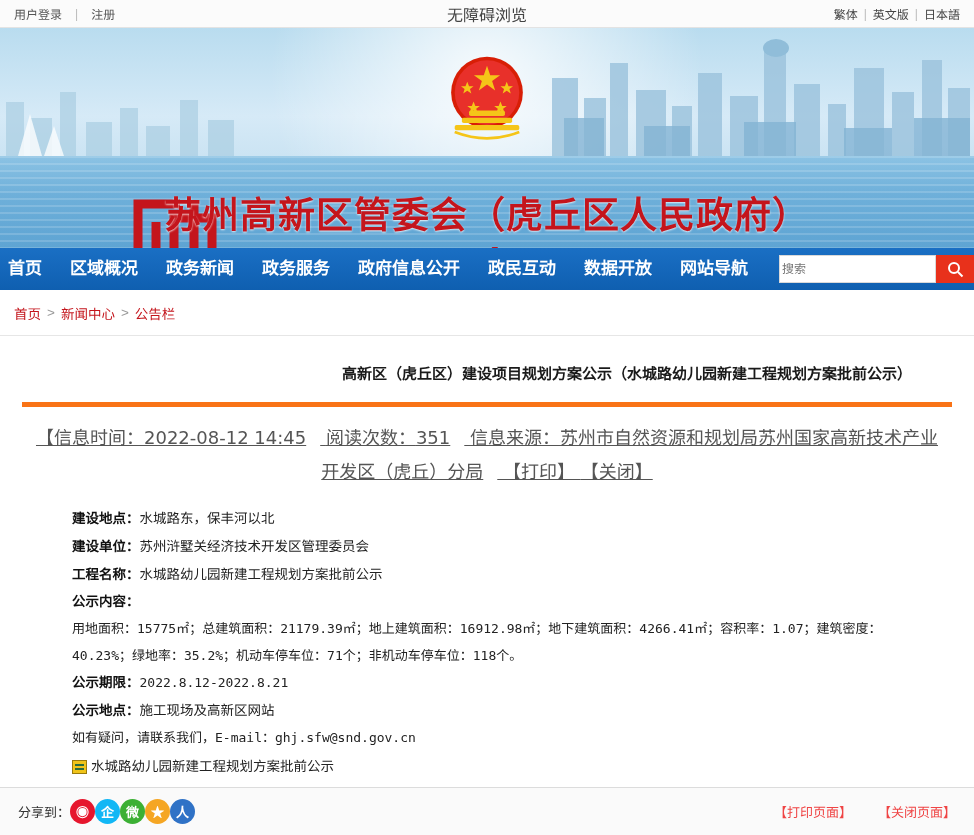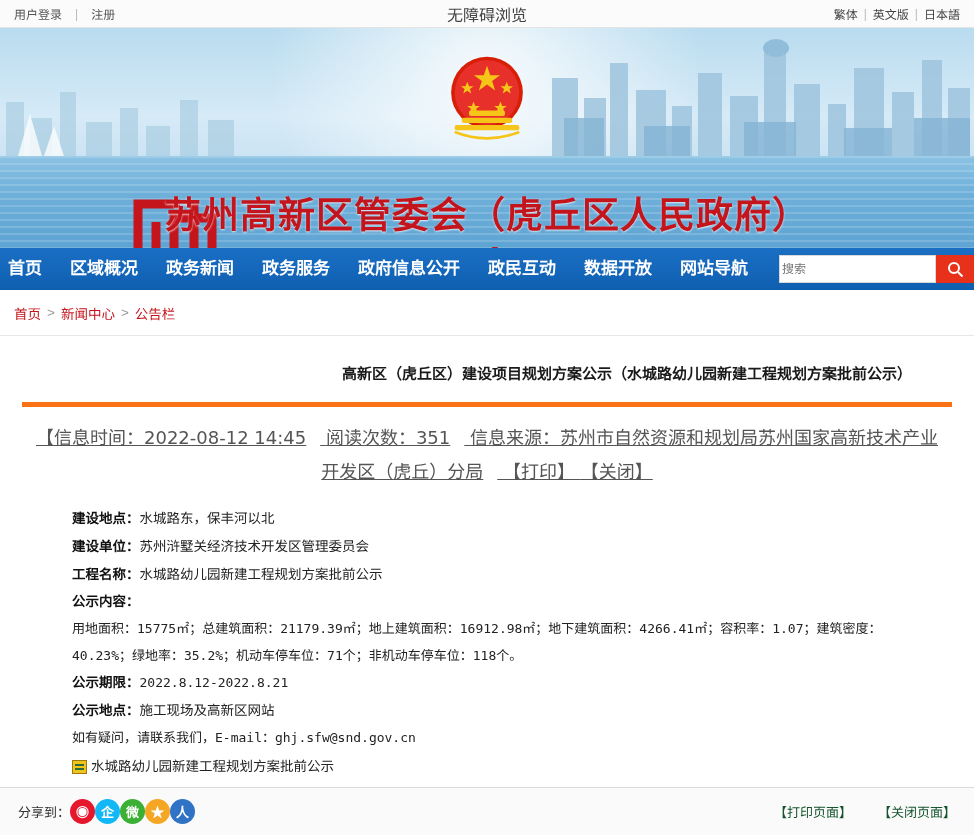--- a/index.html
+++ b/index.html
@@ -236,21 +236,21 @@
     display: flex; align-items: center; justify-content: center;
     color: #fff; font-size: 13px; font-weight: bold;
     cursor: pointer;
   }
   .ic.weibo { background: #e6162d; }
   .ic.qq { background: #12b7f5; }
   .ic.wechat { background: #3cb034; }
   .ic.star { background: #f5a623; }
   .ic.people { background: #2f72c6; }
   .footlinks { margin-left: auto; display: flex; gap: 26px; font-size: 13px; color: #333; }
-  .footlinks a { color: #14532d; text-decoration: none; }
+  .footlinks a { color: #ef4444; text-decoration: none; }
 </style>
 </head>
 <body>
 
 <div class="page">
 
   <div class="topbar">
     <div class="left">
       <a href="#">用户登录</a>
       <span class="sep">|</span>

